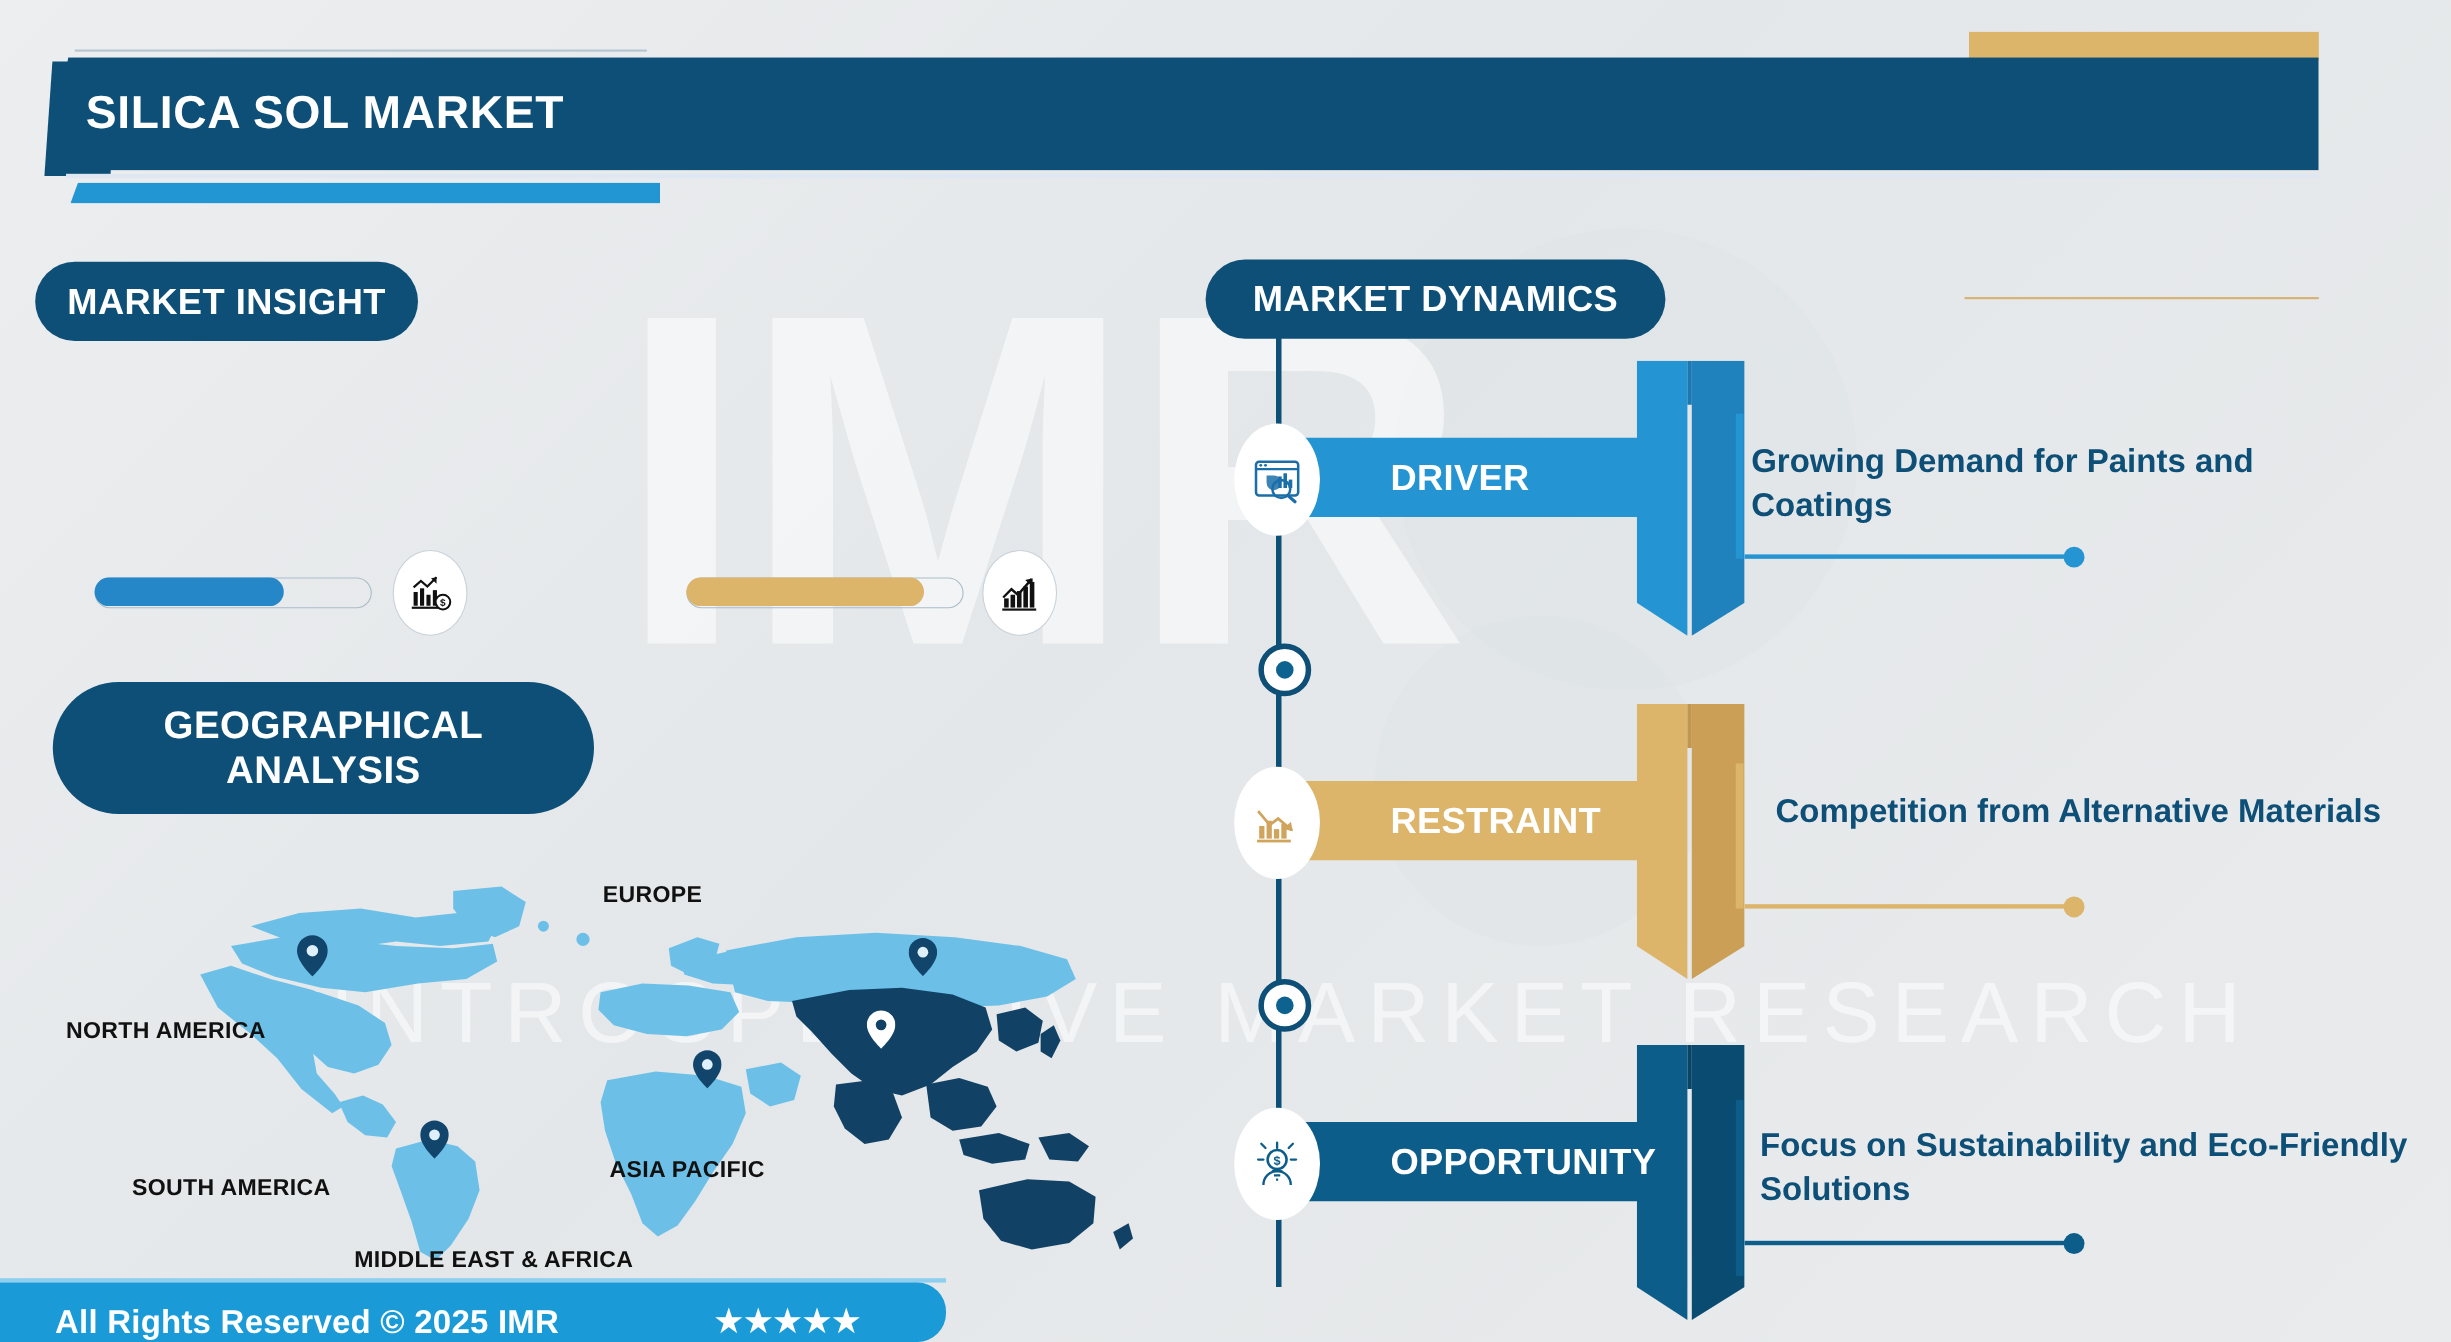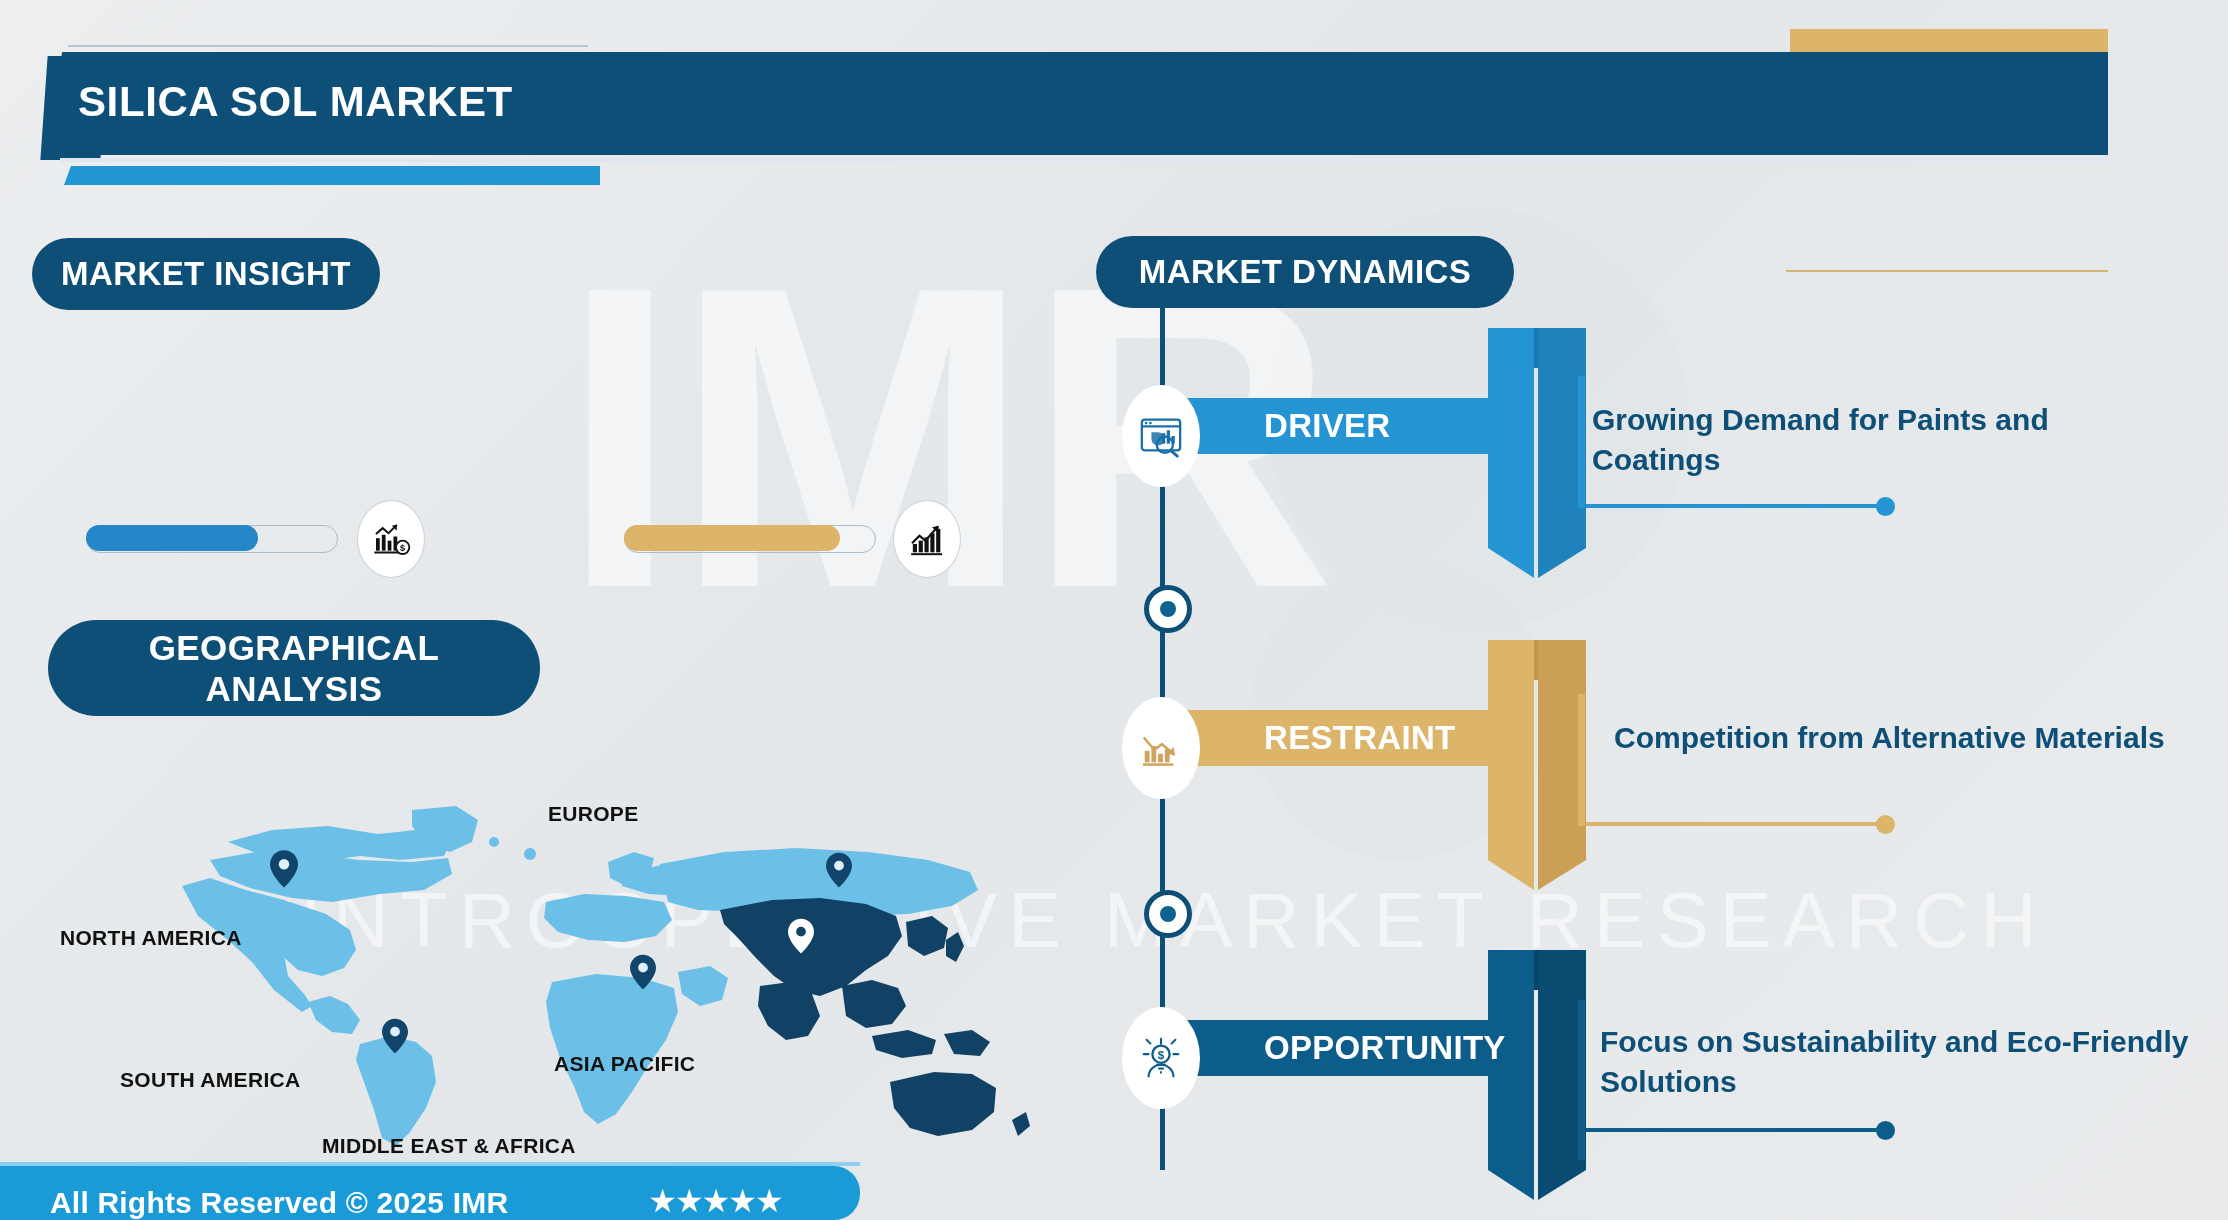--- a/index.html
+++ b/index.html
@@ -74,21 +74,21 @@
   }
 
   
   .pill{
     position:absolute;background:#0d4f76;border-radius:46px;
     color:#ffffff;display:flex;align-items:center;justify-content:center;
     font-size:33px;font-weight:600;letter-spacing:.4px;text-align:center;
     line-height:1.18;
   }
   #pill-insight{left:32px;top:238px;width:348px;height:72px;}
-  #pill-geo{left:48px;top:620px;width:492px;height:96px;font-size:35px;border-radius:60px;}
+  #pill-geo{left:48px;top:620px;width:492px;height:120px;font-size:35px;border-radius:60px;}
   #pill-dynamics{left:1096px;top:236px;width:418px;height:72px;font-size:33px;}
 
   
   .stat{position:absolute;}
   .stat .big{
     font-size:66px;font-weight:bold;color:#0d4f76;display:inline-block;
     letter-spacing:-1px;
   }
   .stat .unit{
     font-size:44px;font-weight:600;color:#2196d3;display:inline-block;
@@ -143,21 +143,21 @@
     display:flex;align-items:center;justify-content:center;
   }
   .spine-dot i{
     width:16px;height:16px;border-radius:50%;background:#0d6290;display:block;
   }
   #dot-1{left:1144px;top:585px;}
   #dot-2{left:1144px;top:890px;}
 
   .dyn-row{position:absolute;}
   .dyn-bar{
-    position:absolute;height:56px;border-radius:6px;
+    position:absolute;height:72px;border-radius:6px;
     display:flex;align-items:center;
   }
   .dyn-bar .label{
     position:absolute;left:104px;font-size:33px;font-weight:600;color:#ffffff;
     letter-spacing:.3px;white-space:nowrap;
   }
   .dyn-icon{
     position:absolute;left:-38px;top:-13px;width:78px;height:102px;border-radius:50%;
     background:#ffffff;display:flex;align-items:center;justify-content:center;
   }

